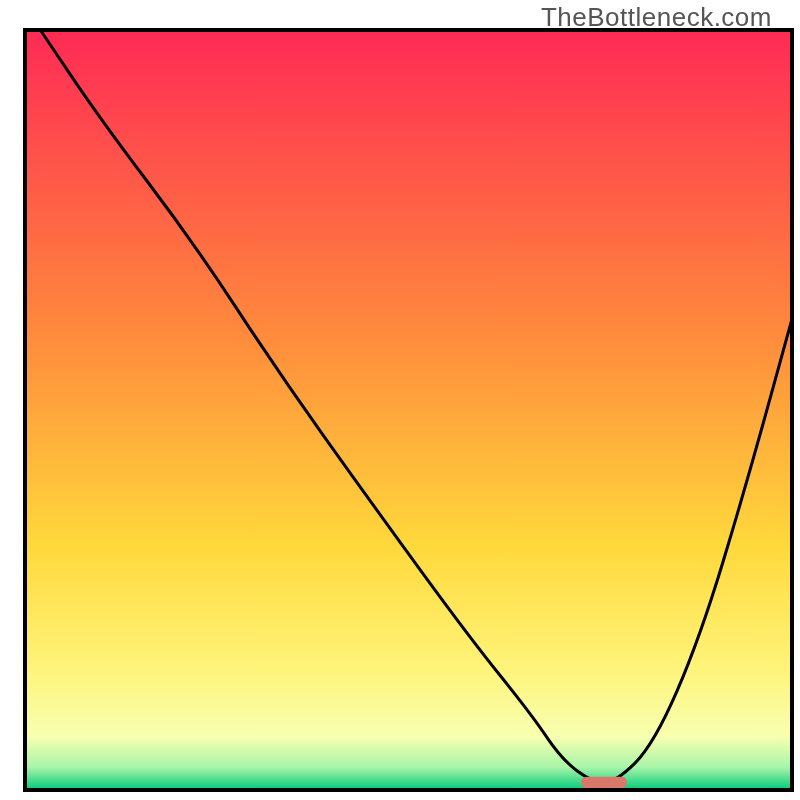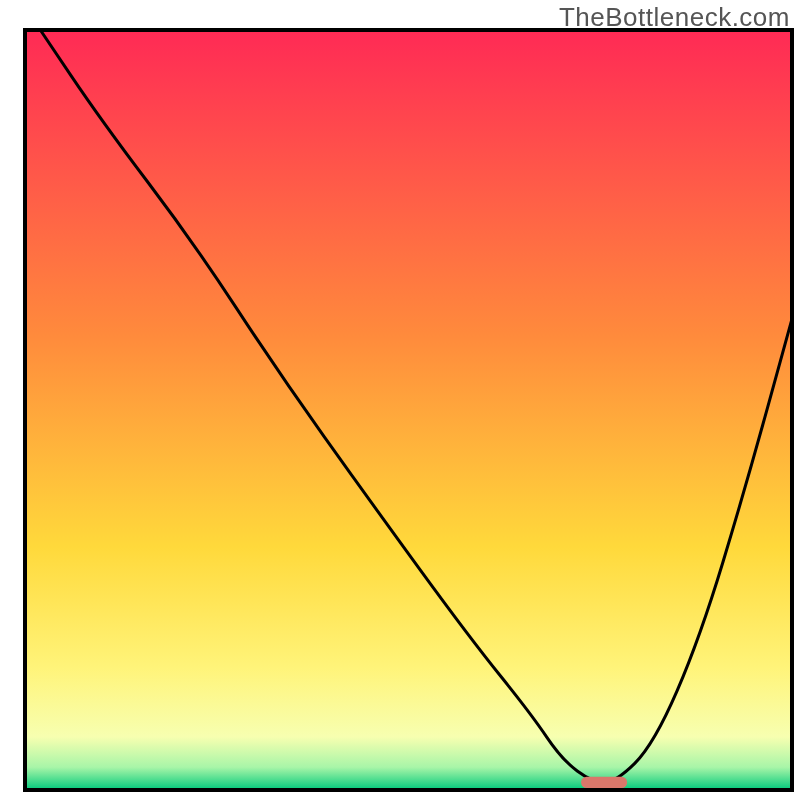--- a/index.html
+++ b/index.html
@@ -11,21 +11,21 @@
     font-family: Arial, Helvetica, sans-serif;
   }
   .chart-container {
     position: relative;
     width: 800px;
     height: 800px;
   }
   .watermark {
     position: absolute;
     top: 2px;
-    right: 10px;
+    right: 28px;
     font-size: 26px;
     font-weight: 500;
     color: #555;
     letter-spacing: 0.5px;
     z-index: 10;
   }
   svg.plot {
     position: absolute;
     top: 0;
     left: 0;

